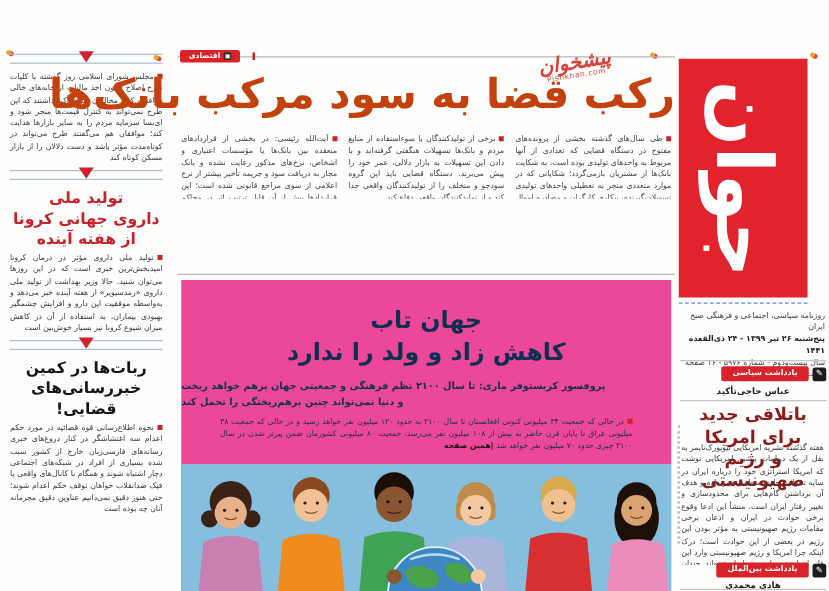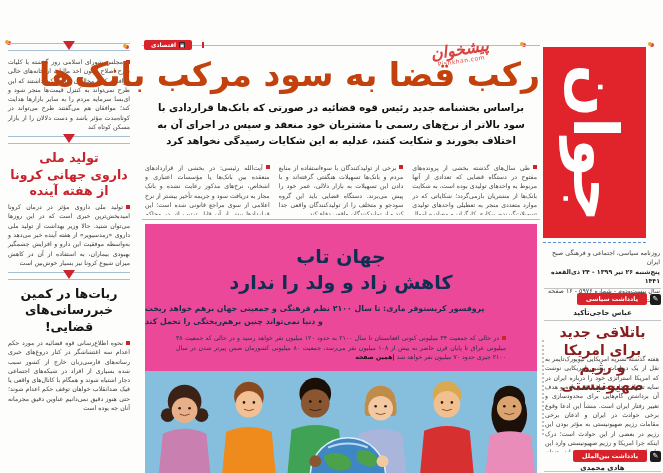--- a/index.html
+++ b/index.html
@@ -104,21 +104,20 @@
       <span class="rule-tick"></span>
     </div>
 
     <div id="watermark">
       <div class="wm-word">پیشخوان</div>
       <div class="wm-site">Pishkhan.com</div>
     </div>
 
     <div id="headline">رکب قضا به سود مرکب بانک‌ها</div>
 
-    <div id="subheadline">براساس بخشنامه جدید رئیس قوه قضائیه در صورتی که بانک‌ها قراردادی با سود بالاتر از نرخ‌های رسمی با مشتریان خود منعقد و سپس در اجرای آن به اختلاف بخورند و شکایت کنند، عدلیه به این شکایات رسیدگی نخواهد کرد</div>
 
     <div id="briefs">
       <p class="brief"><span class="bullet"></span><span>طی سال‌های گذشته بخشی از پرونده‌های مفتوح در دستگاه قضایی که تعدادی از آنها مربوط به واحدهای تولیدی بوده است، به شکایت بانک‌ها از مشتریان بازمی‌گردد؛ شکایاتی که در موارد متعددی منجر به تعطیلی واحدهای تولیدی تسهیلات‌گیرنده، بیکاری کارگران و مصادره اموال به نفع بانک می‌شد</span><b class="pref"></b></p>
       <p class="brief"><span class="bullet"></span><span>برخی از تولیدکنندگان با سوءاستفاده از منابع مردم و بانک‌ها تسهیلات هنگفتی گرفته‌اند و با دادن این تسهیلات به بازار دلالی، عمر خود را پیش می‌برند. دستگاه قضایی باید این گروه سودجو و متخلف را از تولیدکنندگان واقعی جدا کند و از تولیدکنندگان واقعی دفاع کند</span><b class="pref"></b></p>
       <p class="brief"><span class="bullet"></span><span>آیت‌الله رئیسی: در بخشی از قراردادهای منعقده بین بانک‌ها یا مؤسسات اعتباری و اشخاص، نرخ‌های مذکور رعایت نشده و بانک مجاز به دریافت سود و جریمه تأخیر بیشتر از نرخ اعلامی از سوی مراجع قانونی شده است؛ این قراردادها بیش از آن قابل ترتیب اثر در محاکم قضایی نیستند </span></p>
     </div>
 
     <div class="mid-rule"></div>
 
     <div id="worldbox">

